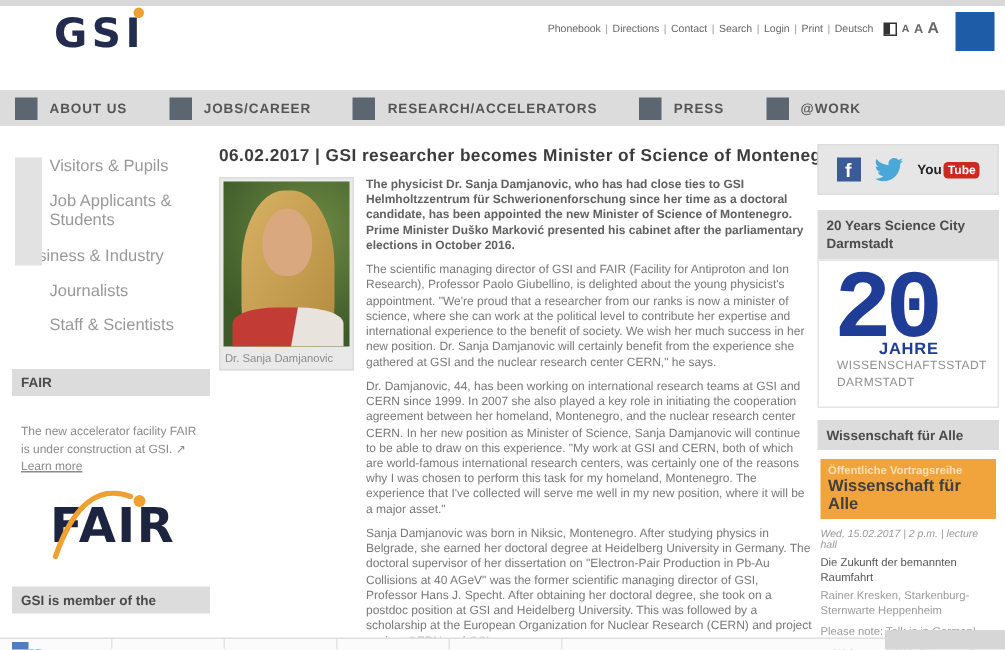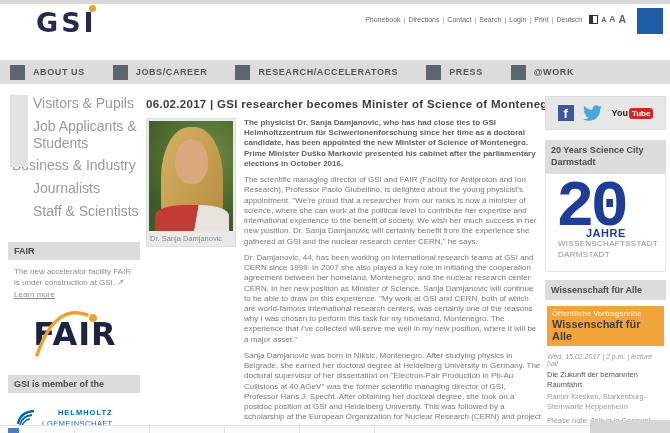--- a/index.html
+++ b/index.html
@@ -28,25 +28,25 @@
   
   .nav { position:absolute; left:0; top:60px; width:670px; height:24px; background:#dcdcdc; display:flex; align-items:center; padding-left:10px; }
   .nav-item { display:flex; align-items:center; gap:8px; margin-right:28px; cursor:pointer; }
   .nav-sq { width:15px; height:15px; background:#5b6670; }
   .nav-label { font-size:9px; font-weight:bold; color:#555; letter-spacing:0.6px; white-space:nowrap; }
 
   
   .left { position:absolute; left:8px; top:95px; width:132px; }
   .aud-wrap { position:relative; padding-left:25px; }
   .aud-strip { position:absolute; left:2px; top:0; width:18px; height:72px; background:#e2e2e2; }
-  .aud-item { font-size:14px; color:#999; margin-bottom:6px; cursor:pointer; line-height:1.2; }
+  .aud-item { font-size:11px; color:#999; margin-bottom:6px; cursor:pointer; line-height:1.2;margin-top:10px; }
   .aud-item.outdent { margin-left:-21px; }
   .band { background:#dcdcdc; font-size:9px; font-weight:bold; color:#4a4a4a; padding:4px 6px; }
   .fair-band { margin-top:22px; }
-  .fair-box { padding:6px 4px 4px 6px; font-size:8px; color:#8a8a8a; line-height:1.45; }
+  .fair-box { padding:18px 4px 4px 6px; font-size:8px; color:#8a8a8a; line-height:1.45; }
   .fair-box a { color:#8a8a8a; text-decoration:underline; cursor:pointer; }
   .link-arrow { font-size:8px; color:#8a8a8a; }
   .fair-logo { position:relative; width:100px; height:46px; margin:10px auto 12px auto; }
   .fair-logo-text { font-size:32px; font-weight:bold; color:#1d2440; letter-spacing:1px; line-height:46px; text-align:center; font-family:"DejaVu Sans", sans-serif; }
   .fair-arc { position:absolute; left:0; top:0; width:100px; height:46px; }
   .member-band { margin-top:2px; }
   .helm-logo { display:flex; align-items:center; gap:4px; margin:14px 0 14px 8px; cursor:pointer; }
   .helm-text { font-size:7.5px; font-weight:bold; color:#0068b4; letter-spacing:1px; line-height:1.5;text-align:right; }
   .helm-text .g { font-weight:normal; letter-spacing:0.5px; }
   .assoc-band { margin-top:2px; }

